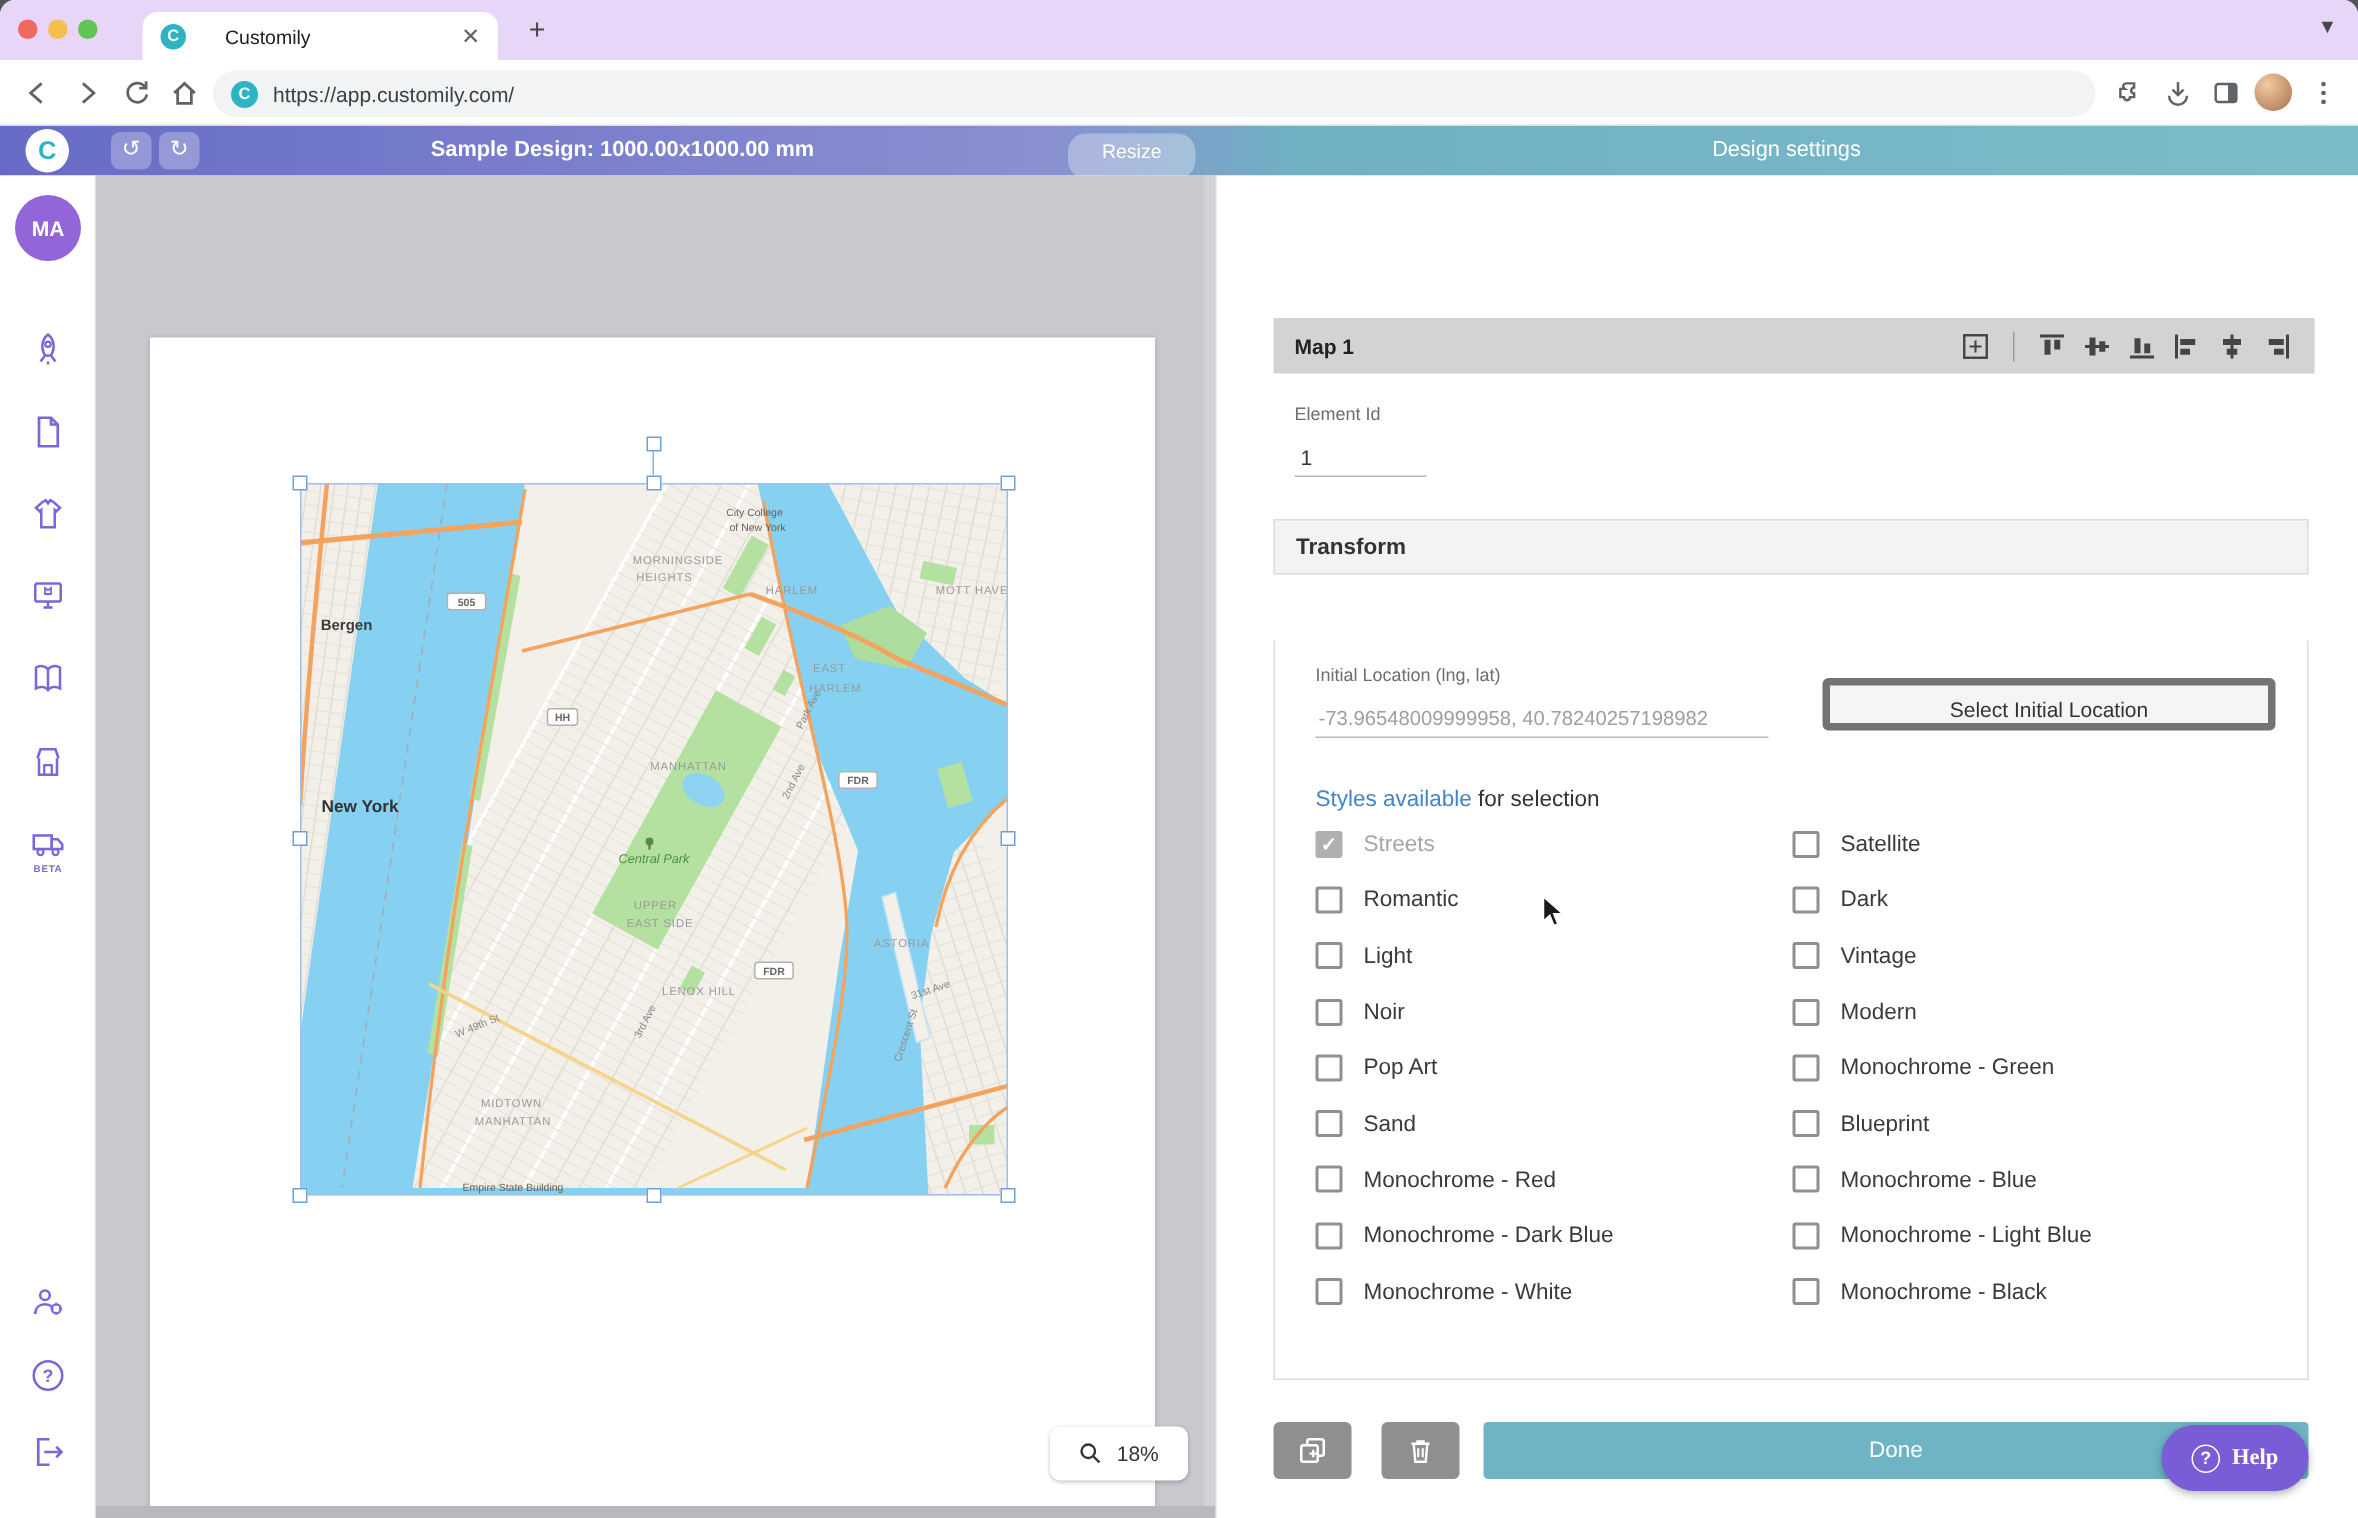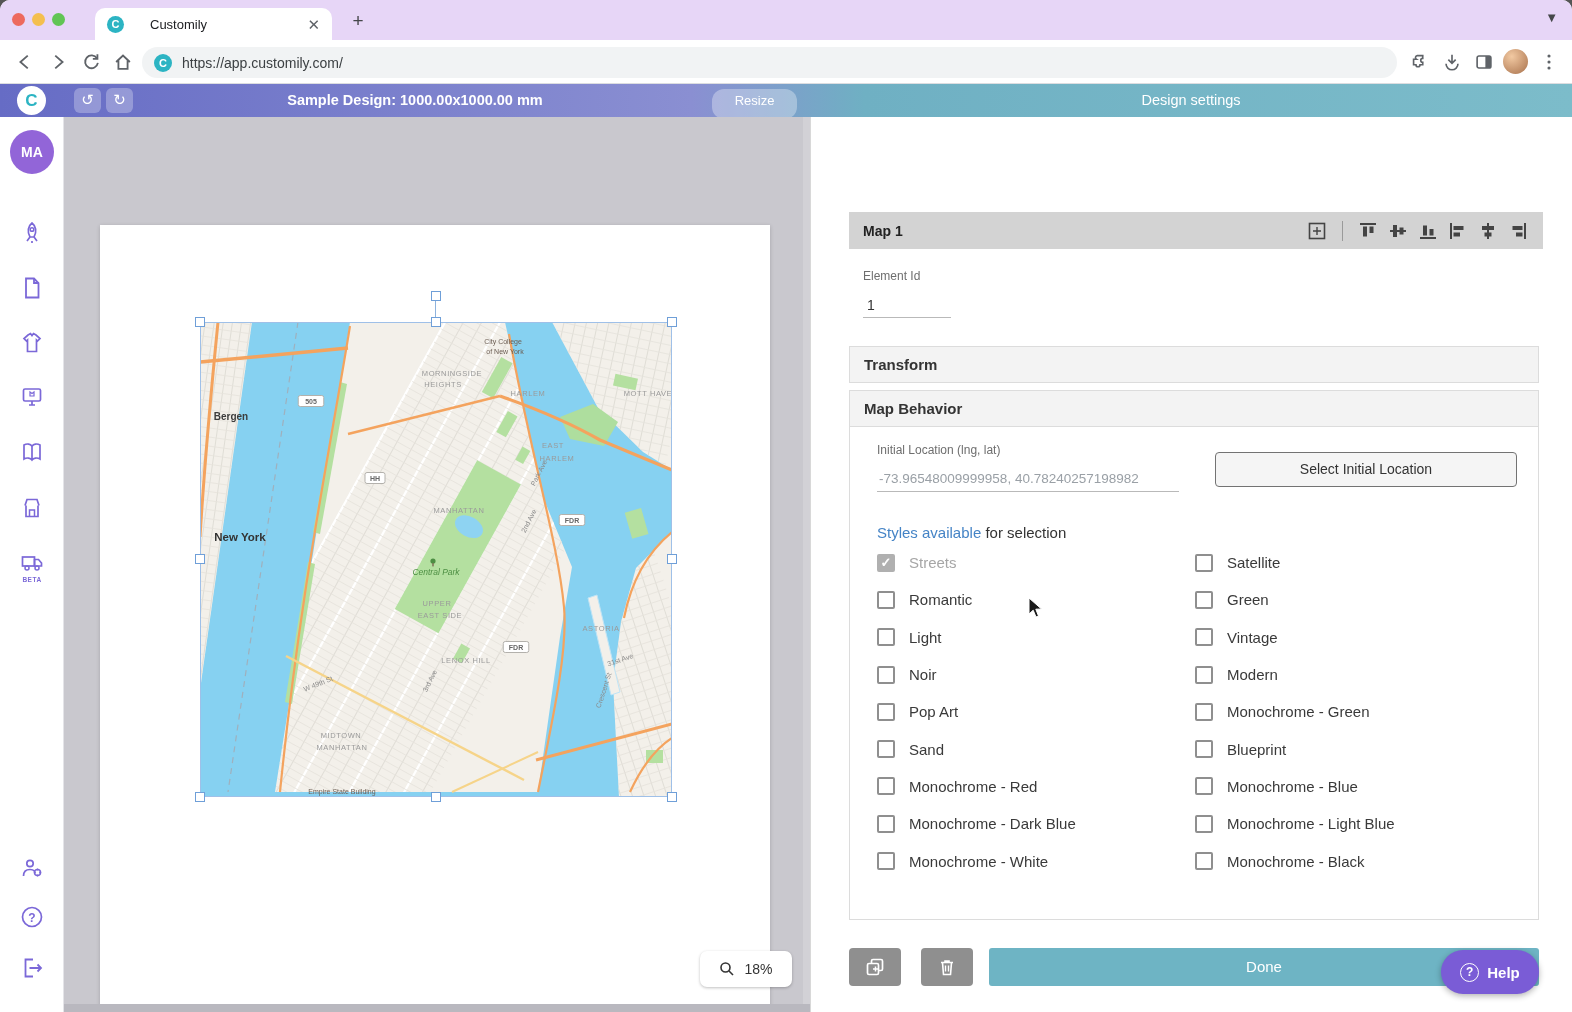--- a/index.html
+++ b/index.html
@@ -66,34 +66,34 @@
   .icon-btn { width:22px; height:22px; color:#555; }
   .create-layout { font-size:14px; color:#3f97b5; text-decoration:underline; margin-left:10px; }
   .layer-row { position:absolute; left:38px; top:95px; width:694px; height:37px; background:#d3d3d3; display:flex; align-items:center; padding:0 14px; gap:8px; }
   .layer-name { font-size:14px; font-weight:bold; color:#222; }
   .mini-ic { width:22px; height:22px; color:#444; }
   .vdiv { width:1px; height:20px; background:#9a9a9a; margin:0 6px; }
   .small-label { font-size:12px; color:#6e6e6e; }
   .uline-input { border:none; border-bottom:1px solid #b9b9b9; background:transparent; outline:none; font-family:"Liberation Sans", sans-serif; }
   .sec-header { position:absolute; left:38px; width:690px; height:37px; background:#f3f3f3; border:1px solid #dcdcdc; font-size:15px; font-weight:bold; color:#333; line-height:35px; padding-left:14px; }
   .mb-content { position:absolute; left:38px; top:310px; width:690px; height:493px; border:1px solid #dcdcdc; border-top:none; }
-  .sel-loc-btn { position:absolute; left:404px; top:335px; width:302px; height:35px; background:#f5f5f5; border:1px solid #737373; border-radius:4px; font-size:14px; color:#333; text-align:center; line-height:33px; }
+  .sel-loc-btn { position:absolute; left:404px; top:335px; width:302px; height:35px; background:#f5f5f5; border:5px solid #737373; border-radius:4px; font-size:14px; color:#333; text-align:center; line-height:33px; }
   .styles-line { position:absolute; left:66px; top:407px; font-size:15px; color:#333; }
   .styles-link { color:#4584c6; }
   .styles-col { position:absolute; top:427px; width:300px; }
   .style-row { display:flex; align-items:center; gap:14px; height:37.3px; }
   .cb { width:18px; height:18px; border:2px solid #8f8f8f; border-radius:2px; display:inline-flex; align-items:center; justify-content:center; color:#fff; font-size:13px; font-weight:bold; flex:none; }
   .cb.checked { background:#b0b0b0; border-color:#b0b0b0; }
   .cb-label { font-size:15px; color:#3a3a3a; }
   .cb-label.muted { color:#a6a6a6; }
   .gray-btn { position:absolute; top:831px; width:52px; height:38px; background:#8f8f8f; border-radius:4px; display:flex; align-items:center; justify-content:center; }
   .done-btn { position:absolute; left:178px; top:831px; width:550px; height:38px; background:#6eb4c4; border-radius:3px; color:#fff; font-size:15px; text-align:center; line-height:38px; }
   .help-pill { position:absolute; left:630px; top:833px; width:98px; height:44px; background:#7a5cd6; border-radius:22px; display:flex; align-items:center; justify-content:center; gap:8px; color:#fff; box-shadow:0 2px 6px rgba(0,0,0,0.3); z-index:5; }
   .help-q { width:19px; height:19px; border:1.5px solid #fff; border-radius:50%; font-size:12px; font-weight:bold; text-align:center; line-height:17px; }
-  .help-txt { font-size:15px; font-weight:bold; }
+  .help-txt { font-size:15px; font-weight:bold;font-family:Liberation Serif, serif; }
   .cursor { position:absolute; left:1028px; top:597px; z-index:9; }
 </style>
 </head>
 <body>
 
 <div class="screen">
 
   <div class="tabstrip">
     <span class="tl" style="left:12px;background:#ed6a5e"></span>
     <span class="tl" style="left:32px;background:#f4bf4f"></span>
@@ -609,21 +609,20 @@
           <path d="M18 3 V19" stroke="currentColor" stroke-width="2"></path>
           <rect x="5.5" y="6" width="10" height="4" fill="currentColor"></rect>
           <rect x="9" y="12.5" width="6.5" height="4" fill="currentColor"></rect>
         </svg>
     </div>
 
     <div style="position:absolute;left:52px;top:152px" class="small-label">Element Id</div>
     <input class="uline-input" style="position: absolute; left: 52px; top: 175px; width: 88px; height: 26px; font-size: 14px; color: rgb(51, 51, 51); padding-left: 4px;" value="1">
 
     <div class="sec-header" style="top:229px">Transform</div>
-    <div class="sec-header" style="top:273px">Map Behavior</div>
     <div class="mb-content"></div>
 
     <div style="position:absolute;left:66px;top:326px" class="small-label">Initial Location (lng, lat)</div>
     <input class="uline-input" style="position: absolute; left: 66px; top: 348px; width: 302px; height: 27px; font-size: 13.5px; color: rgb(154, 160, 166); padding-left: 2px;" value="-73.96548009999958, 40.78240257198982">
     <div class="sel-loc-btn">Select Initial Location</div>
 
     <div class="styles-line">
       <span class="styles-link">Styles available</span>
       <span>for selection</span>
     </div>
@@ -666,21 +665,21 @@
           <span class="cb-label">Monochrome - White</span>
         </div>
       </div>
     <div class="styles-col" id="styles-right" style="left:384px">
         <div class="style-row">
           <span class="cb"></span>
           <span class="cb-label">Satellite</span>
         </div>
         <div class="style-row">
           <span class="cb"></span>
-          <span class="cb-label">Green</span>
+          <span class="cb-label">Dark</span>
         </div>
         <div class="style-row">
           <span class="cb"></span>
           <span class="cb-label">Vintage</span>
         </div>
         <div class="style-row">
           <span class="cb"></span>
           <span class="cb-label">Modern</span>
         </div>
         <div class="style-row">

